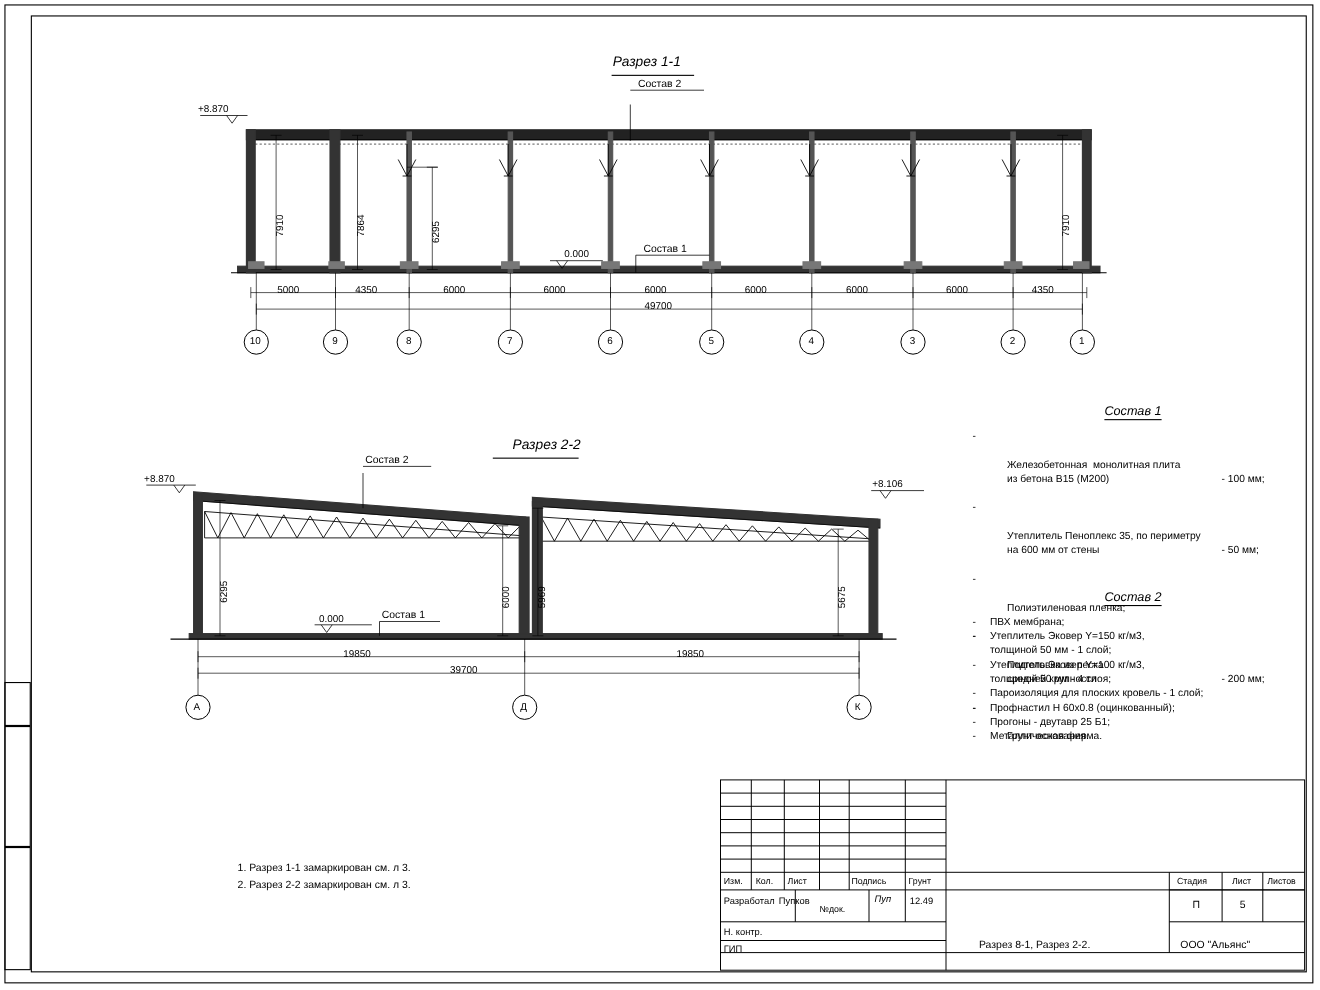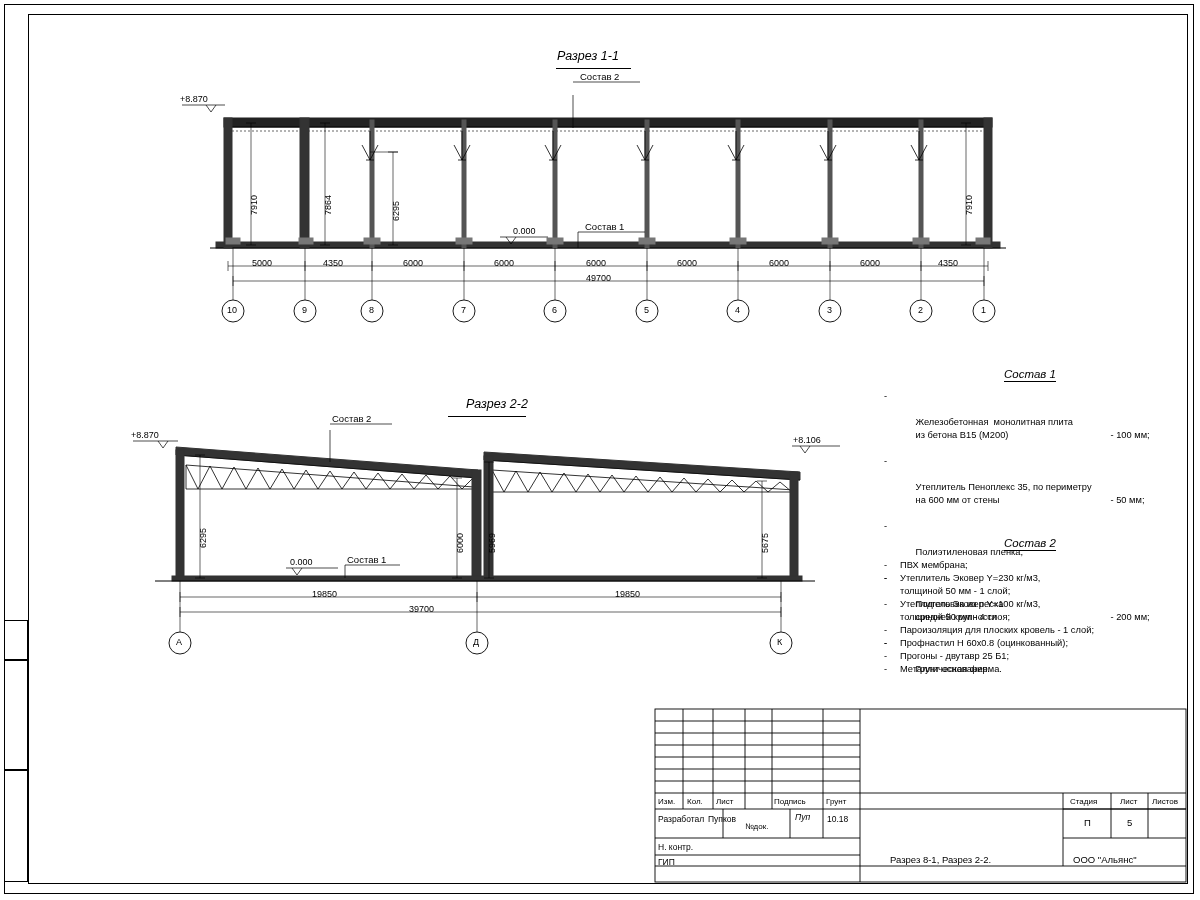--- a/index.html
+++ b/index.html
@@ -330,30 +330,34 @@
       <span>Грунт основания.</span>
     </div>
   </div>
 
   <div style="position:absolute;left:884px;top:537px;width:292px;">
     <div class="spec-head">
       <span class="ttl-u">Состав 2</span>
     </div>
     <div style="height:10px"></div>
     <div class="spec-row"><span class="dash">-</span><span>ПВХ мембрана;</span></div>
-    <div class="spec-row"><span class="dash">-</span><span>Утеплитель Эковер Y=230 кг/м3,
+    <div class="spec-row"><span class="dash">-</span><span>Утеплитель Эковер Y=150 кг/м3,
 толщиной 50 мм - 1 слой;</span></div>
     <div class="spec-row"><span class="dash">-</span><span>Утеплитель Эковер Y=100 кг/м3,
 толщиной 50 мм - 4 слоя;</span></div>
     <div class="spec-row"><span class="dash">-</span><span>Пароизоляция для плоских кровель - 1 слой;</span></div>
     <div class="spec-row"><span class="dash">-</span><span>Профнастил Н 60х0.8 (оцинкованный);</span></div>
     <div class="spec-row"><span class="dash">-</span><span>Прогоны - двутавр 25 Б1;</span></div>
     <div class="spec-row"><span class="dash">-</span><span>Металлическая ферма.</span></div>
   </div>
 
+  <div class="notes" style="position:absolute;left:216px;top:782px;">
+    <div>1. Разрез 1-1 замаркирован см. л 3.</div>
+    <div>2. Разрез 2-2 замаркирован см. л 3.</div>
+  </div>
 
   <svg width="1200" height="900">
     <g stroke="#000" fill="none" stroke-width="0.9">
       <rect x="655" y="709" width="531" height="173"></rect>
 
       <line x1="655" y1="721" x2="860" y2="721"></line>
       <line x1="655" y1="733" x2="860" y2="733"></line>
       <line x1="655" y1="745" x2="860" y2="745"></line>
       <line x1="655" y1="757" x2="860" y2="757"></line>
       <line x1="655" y1="769" x2="860" y2="769"></line>
@@ -386,21 +390,21 @@
   <div class="t" style="left:658px;top:797px;font-size:8px;">Изм.</div>
   <div class="t" style="left:687px;top:797px;font-size:8px;text-align:right;">Кол.</div>
   <div class="t" style="left:716px;top:797px;font-size:8px;">Лист</div>
   <div class="t" style="left:745px;top:822px;font-size:8px;">№док.</div>
   <div class="t" style="left:774px;top:797px;font-size:8px;">Подпись</div>
   <div class="t" style="left:826px;top:797px;font-size:8px;">Грунт</div>
 
   <div class="t" style="left:658px;top:814px;font-size:8.5px;">Разработал</div>
   <div class="t" style="left:708px;top:814px;font-size:8.5px;">Пупков</div>
   <div class="t ti" style="left:795px;top:812px;font-size:8.5px;">Пуп</div>
-  <div class="t" style="left:827px;top:814px;font-size:8.5px;">10.18</div>
+  <div class="t" style="left:827px;top:814px;font-size:8.5px;">12.49</div>
 
   <div class="t" style="left:658px;top:842px;font-size:8.5px;">Н. контр.</div>
   <div class="t" style="left:658px;top:857px;font-size:8.5px;">ГИП</div>
 
   <div class="t big" style="left:890px;top:854px;">Разрез 8-1, Разрез 2-2.</div>
   <div class="t big" style="left:1073px;top:854px;">ООО "Альянс"</div>
 
   <div class="t" style="left:1070px;top:797px;font-size:8px;">Стадия</div>
   <div class="t" style="left:1120px;top:797px;font-size:8px;">Лист</div>
   <div class="t" style="left:1152px;top:797px;font-size:8px;">Листов</div>

